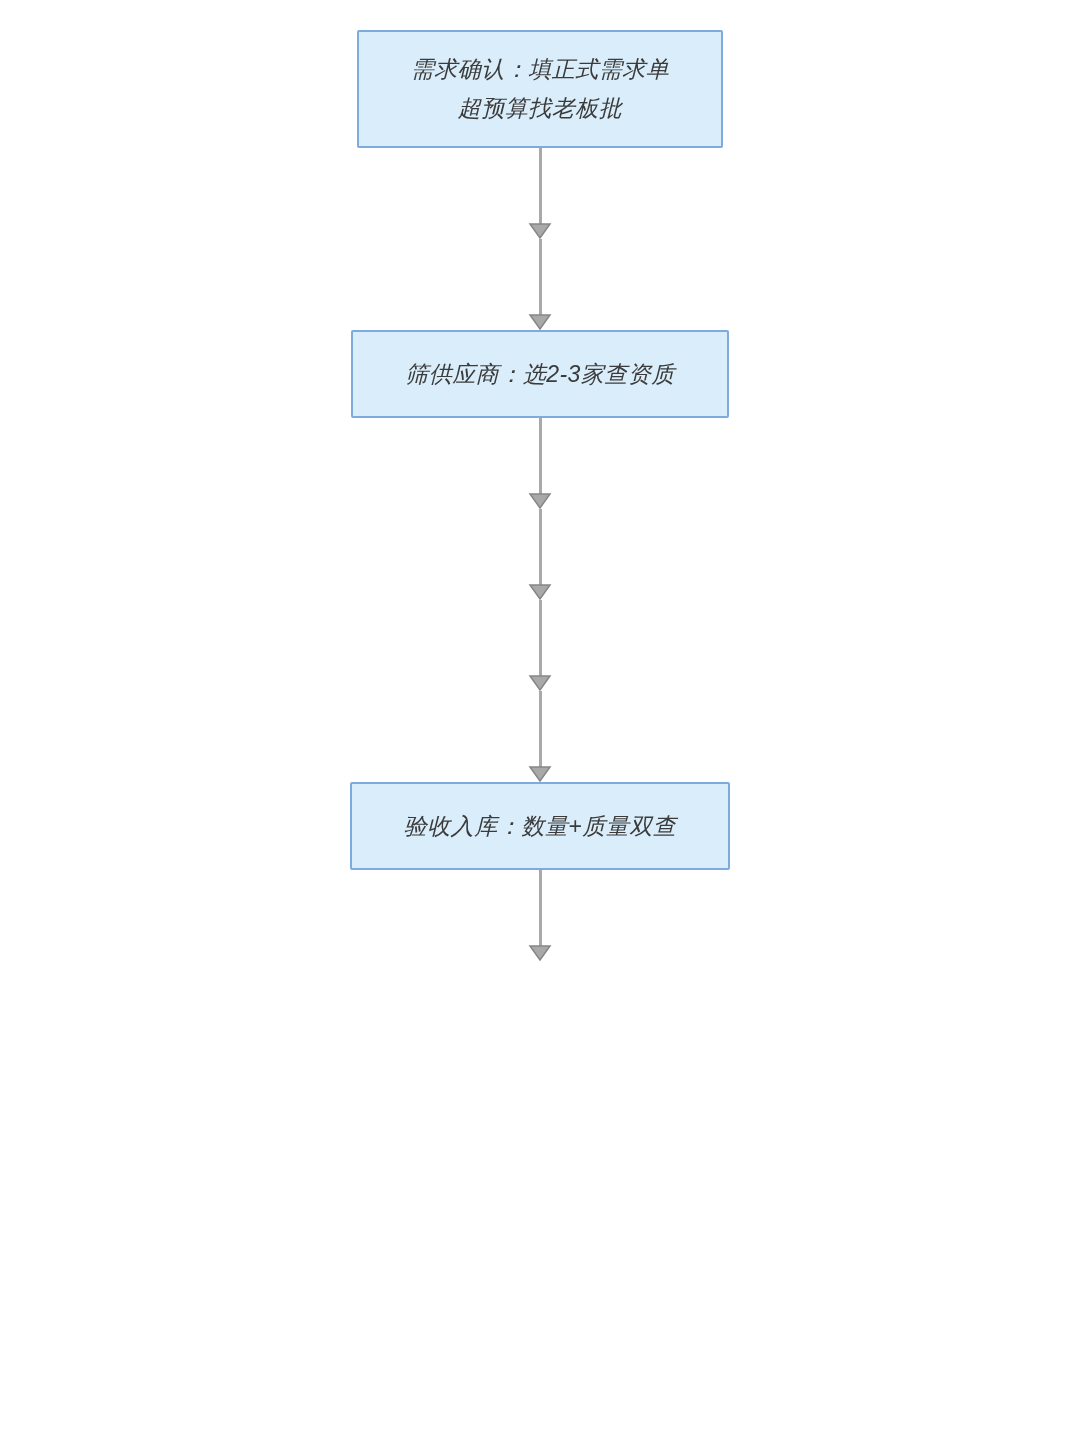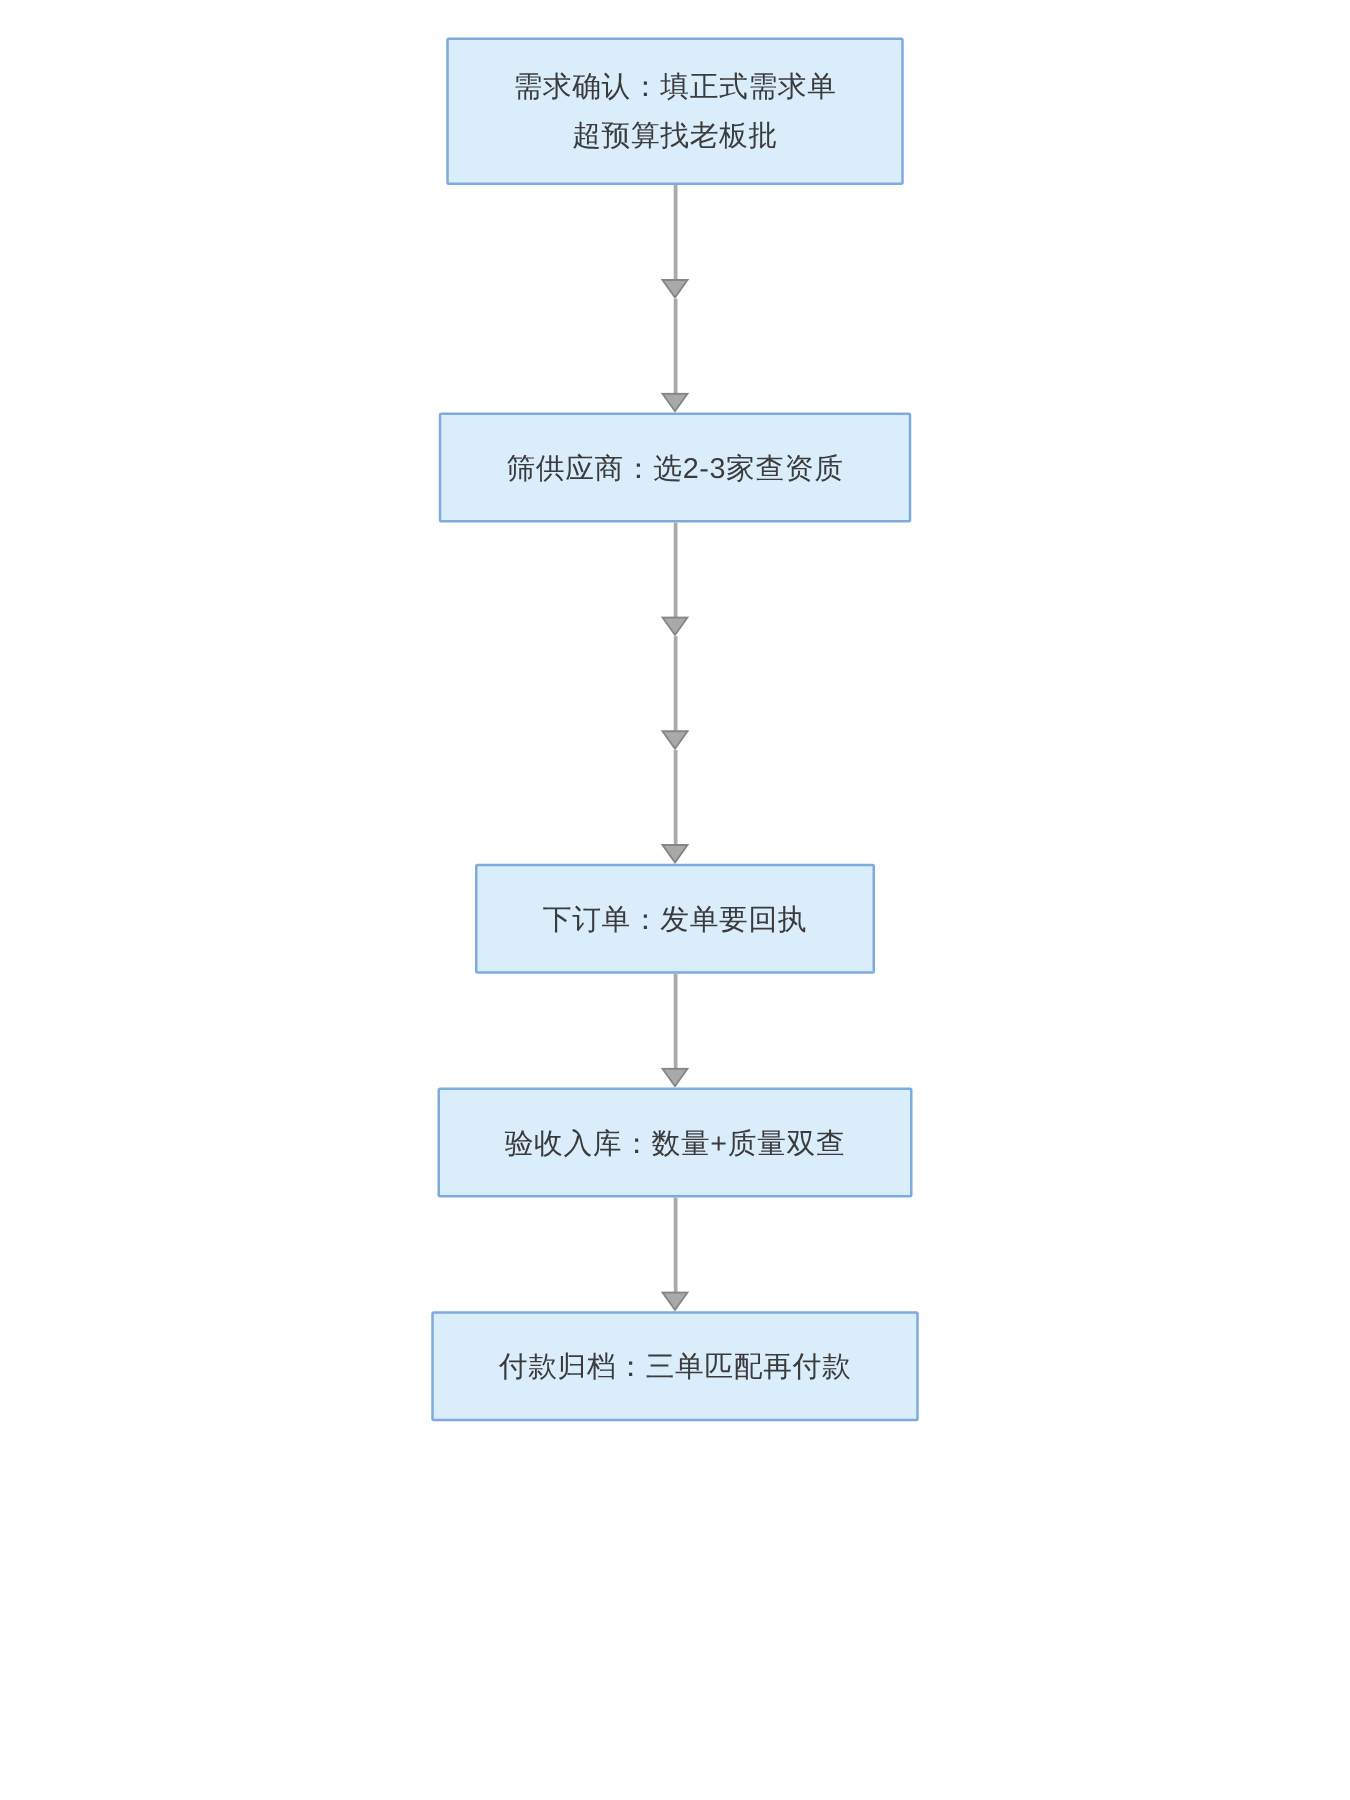--- a/index.html
+++ b/index.html
@@ -35,20 +35,21 @@
     flex-direction:column;
     justify-content:center;
     align-items:center;
     text-align:center;
     color:var(--node-text);
     font-size:23px;
     font-weight:500;
     line-height:39px;
     letter-spacing:0.5px;
     flex:0 0 auto;
+    font-style:italic;
   }
   .connector{
     height:91px;
     width:24px;
     display:flex;
     flex-direction:column;
     align-items:center;
     flex:0 0 auto;
   }
   .connector .line{
@@ -111,39 +112,33 @@
   </div>
 
 
   <div class="connector">
     <div class="line"></div>
     <svg class="arrow-head" width="24" height="16" viewBox="0 0 24 16">
         <polygon points="2,1 22,1 12,15"></polygon>
       </svg>
   </div>
 
-  <div class="node">
-    <span>下订单：发单要回执</span>
-  </div>
 
   <div class="connector">
     <div class="line"></div>
     <svg class="arrow-head" width="24" height="16" viewBox="0 0 24 16">
         <polygon points="2,1 22,1 12,15"></polygon>
       </svg>
   </div>
 
   <div class="node">
     <span>验收入库：数量+质量双查</span>
   </div>
 
   <div class="connector">
     <div class="line"></div>
     <svg class="arrow-head" width="24" height="16" viewBox="0 0 24 16">
         <polygon points="2,1 22,1 12,15"></polygon>
       </svg>
   </div>
 
-  <div class="node">
-    <span>付款归档：三单匹配再付款</span>
-  </div>
 
 </div>
 
 </body></html>

